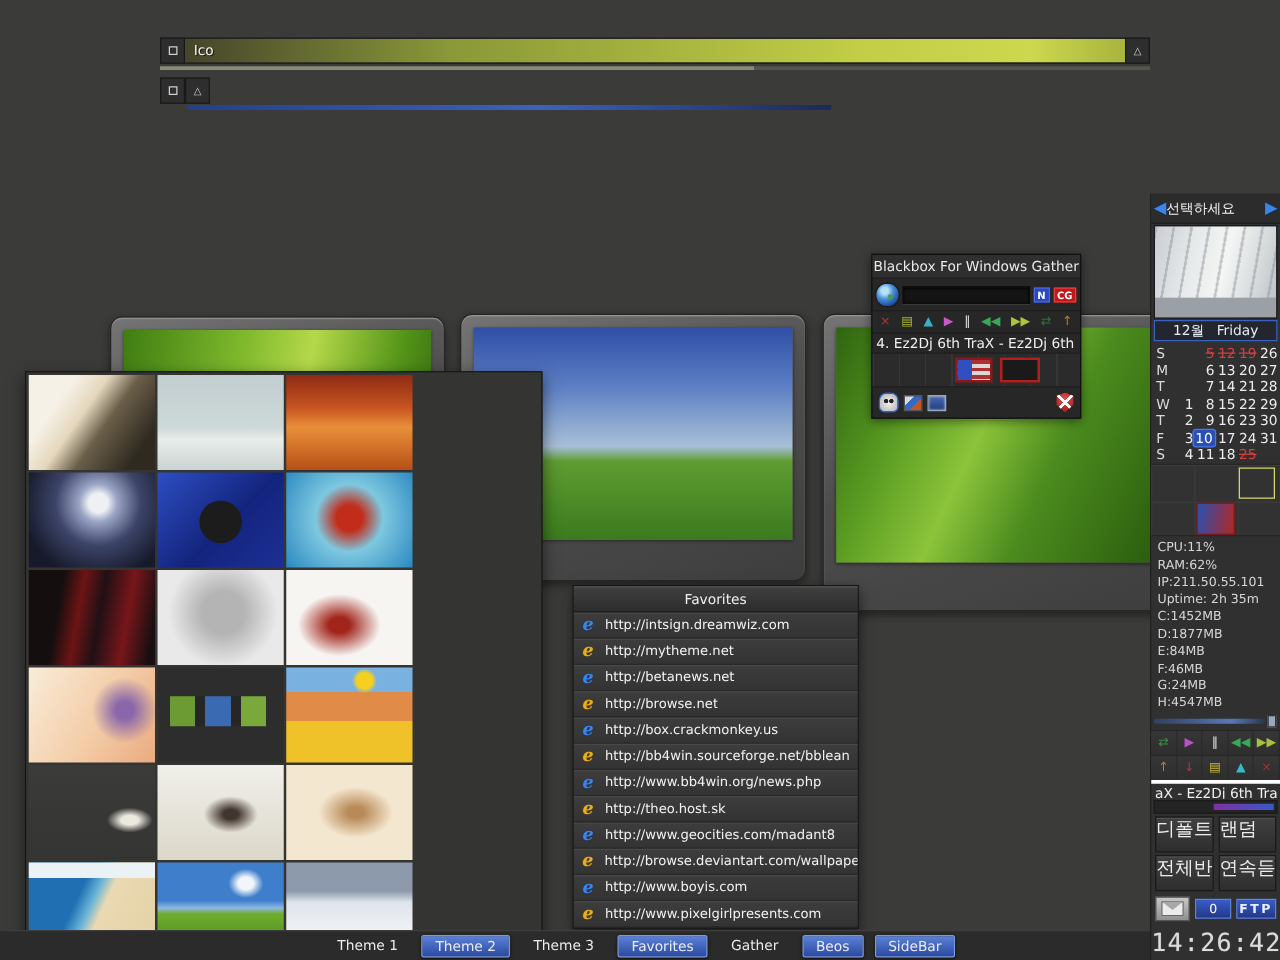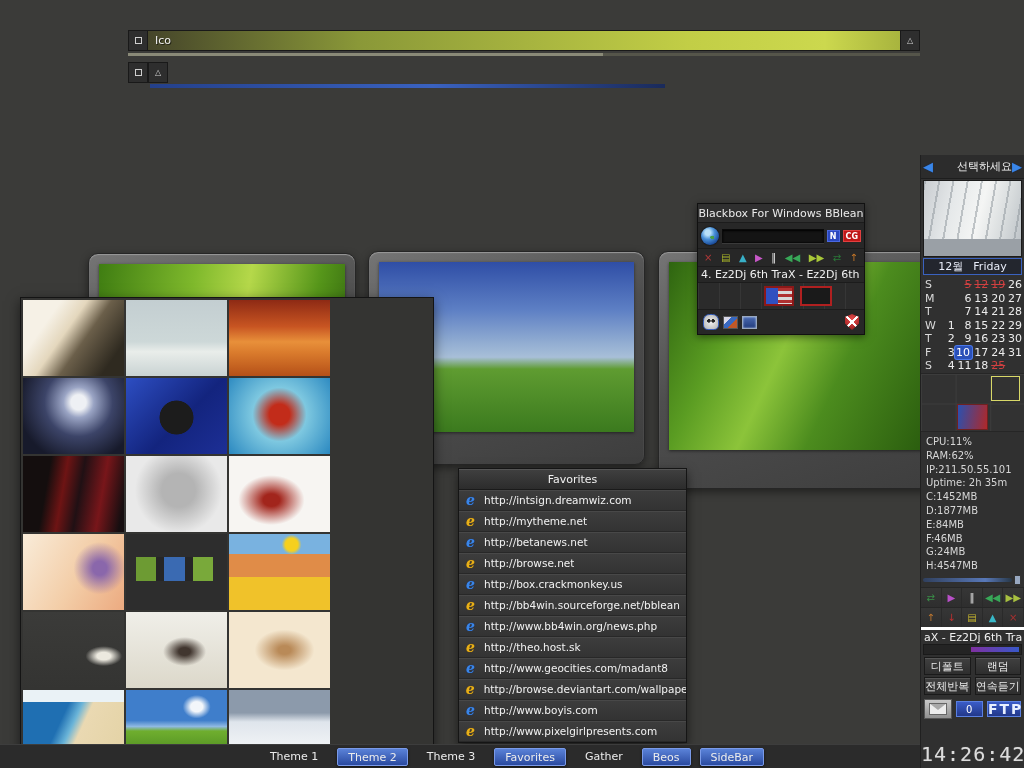--- a/index.html
+++ b/index.html
@@ -105,21 +105,21 @@
   .ie-blue { color:#3a86e8; text-shadow:0 0 1px #123a8a; }
   .ie-gold { color:#e8b018; text-shadow:0 0 1px #7a5208; }
   .fav-url { color:#f2f2f2; font-size:10.5px; white-space:nowrap; overflow:hidden; }
 
   
   .sb { position:absolute; right:0; top:155px; width:104px; height:613px; z-index:8;
         background:#303030; border-left:1px solid #202020; display:flex; flex-direction:column; }
   .sb-nav { height:24px; display:flex; align-items:center; background:#2c2c2c;
             border-bottom:1px solid #1e1e1e; padding:0 2px; }
   .sb-arrow { color:#3a86e8; font-size:13px; line-height:13px; text-shadow:0 0 1px #0a2a6a; }
-  .sb-nav-label { flex:1; text-align:right; color:#f0f0f0; font-family:"DejaVu Sans", sans-serif; }
+  .sb-nav-label { flex:1; text-align:left; color:#f0f0f0; font-family:"DejaVu Sans", sans-serif; }
   .sb-photo { height:77px; margin:1px 2px; border:1px solid #1a1a1a;
               background:linear-gradient(180deg, rgba(0,0,0,0) 78%, #9aa0a6 78%),
                          repeating-linear-gradient(100deg, rgba(140,148,154,.5) 0 2px, rgba(0,0,0,0) 2px 14px),
                          linear-gradient(105deg,#c9cdd1 0%,#e6e9ea 30%,#f4f5f4 55%,#d8dcdd 78%,#b9bfc4 100%); }
   .sb-date { height:17px; margin:0 2px 1px; display:flex; justify-content:center; gap:10px;
              align-items:center; background:#23262e; border:1px solid #3a62c0; color:#e8ecf8; }
   .sb-cal { height:97px; padding:2px 2px 0 4px; }
   .cal-row { display:flex; line-height:13.5px; }
   .cal-dow { width:13px; color:#dadada; }
   .cal-cell { width:17px; text-align:right; color:#ececec; }
@@ -141,34 +141,34 @@
   .sb-media { height:20px; display:flex; border-top:1px solid #262626; }
   .sb-media .ctl { flex:1; text-align:center; line-height:19px; border-right:1px solid #2a2a2a;
                    background:linear-gradient(#363636,#2e2e2e); }
   .sb-marquee { height:16px; line-height:16px; padding-left:3px; color:#f0f0f0; white-space:nowrap;
                 overflow:hidden; border-top:3px solid #ffffff; }
   .sb-progress { position:relative; height:11px; margin:1px 2px; background:#242424;
                  border:1px solid #1a1a1a; }
   .sb-progress .seg { position:absolute; left:48%; right:2%; top:2px; bottom:2px;
                       background:linear-gradient(90deg,#8030a0,#3858c8); }
   .sb-row { display:flex; gap:4px; padding:1px 3px; }
-  .sb-button { flex:1; height:18px; line-height:18px; text-align:center; color:#ececec;
+  .sb-button { flex:1; height:29px; line-height:18px; color:#ececec;
                background:linear-gradient(#404040,#2e2e2e); border:1px solid #1a1a1a;
-               box-shadow:inset 0 1px 0 #555; font-size:11px; white-space:nowrap; overflow:hidden; }
+               box-shadow:inset 0 1px 0 #555; font-size:15px; white-space:nowrap; overflow:hidden; }
   .sb-util { height:26px; align-items:center; padding:2px 3px; }
   .mail-btn { width:30px; height:20px; display:flex; align-items:center; justify-content:center;
               background:linear-gradient(#c8c8c8,#909090); border:1px solid #555; }
   .env { position:relative; width:18px; height:12px; background:#ececec; border:1px solid #666; overflow:hidden; }
   .env::before { content:''; position:absolute; left:-1px; top:-1px; border-left:9px solid transparent;
                  border-right:9px solid transparent; border-top:7px solid #a8a8a8; }
   .count-btn { width:30px; height:16px; line-height:15px; text-align:center; color:#fff;
                background:linear-gradient(#3a5cc8,#22388a); border:1px solid #5a80e0; font-size:10px; }
   .ftp-btn { margin-left:auto; width:34px; height:16px; line-height:15px; text-align:center; color:#e8f0ff;
              background:linear-gradient(#3a5cc8,#22388a); border:1px solid #5a80e0;
-             font-size:14px; letter-spacing:2px; font-weight:bold; }
+             font-size:10px; letter-spacing:2px; font-weight:bold; }
   .sb-clock { margin-top:auto; height:28px; line-height:28px; text-align:center;
               font-family:"DejaVu Sans Mono", monospace; font-size:20px; color:#dcdcdc;
               text-shadow:0 0 1px #777; letter-spacing:1px; }
 
   
   .taskbar { position:absolute; left:0; top:744px; width:1024px; height:24px; z-index:7;
              background:#2b2b2b; border-top:1px solid #3d3d3d;
              display:flex; align-items:center; justify-content:center; gap:9px; }
   .tk { height:18px; line-height:18px; padding:0 10px; color:#ececec; white-space:nowrap; }
   .tk.active { background:linear-gradient(#5a82d8,#2a4aa0); border:1px solid #7a9ae8;
@@ -206,21 +206,21 @@
     <div class="tb-btn">
         <span class="sq-glyph"></span>
       </div>
     <div class="tb-btn">
         <span class="tri-glyph">△</span>
       </div>
   </div>
   <div class="bar-under player-under"></div>
 
   <div class="bb">
-    <div class="bb-title">Blackbox For Windows BBlean</div>
+    <div class="bb-title">Blackbox For Windows Gather</div>
     <div class="bb-row bb-search">
       <span class="globe"></span>
       <span class="bb-input"></span>
       <span class="badge b-blue">N</span>
       <span class="badge b-red">CG</span>
     </div>
     <div class="bb-row bb-controls" id="bbControls">
         <span class="ctl" style="color: rgb(176, 56, 56);">×</span>
         <span class="ctl" style="color: rgb(168, 180, 40);">▤</span>
         <span class="ctl" style="color: rgb(56, 176, 200);">▲</span>

